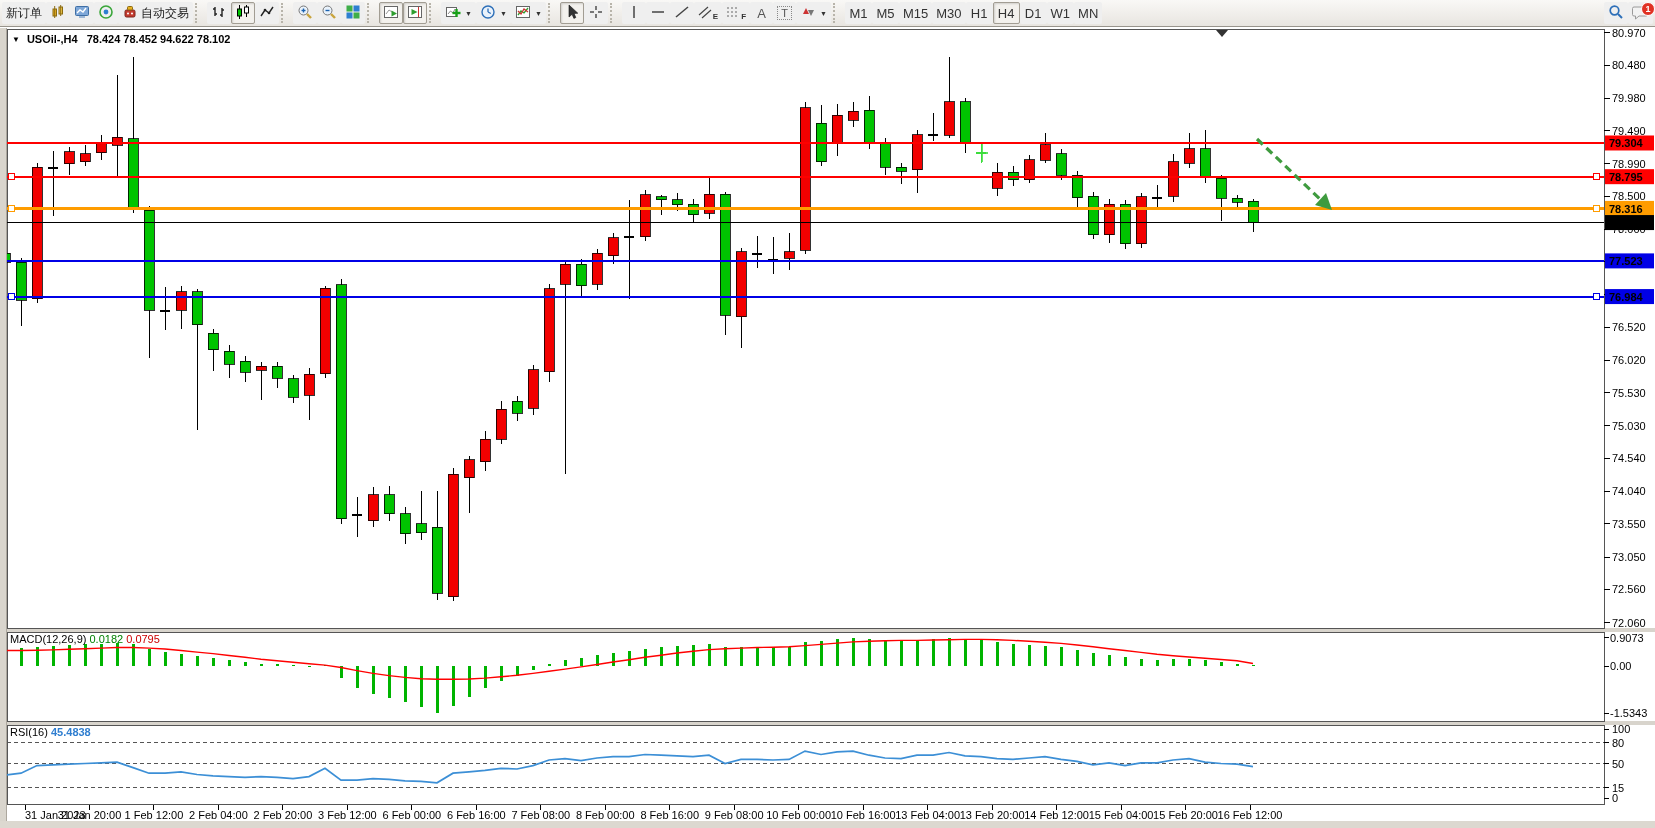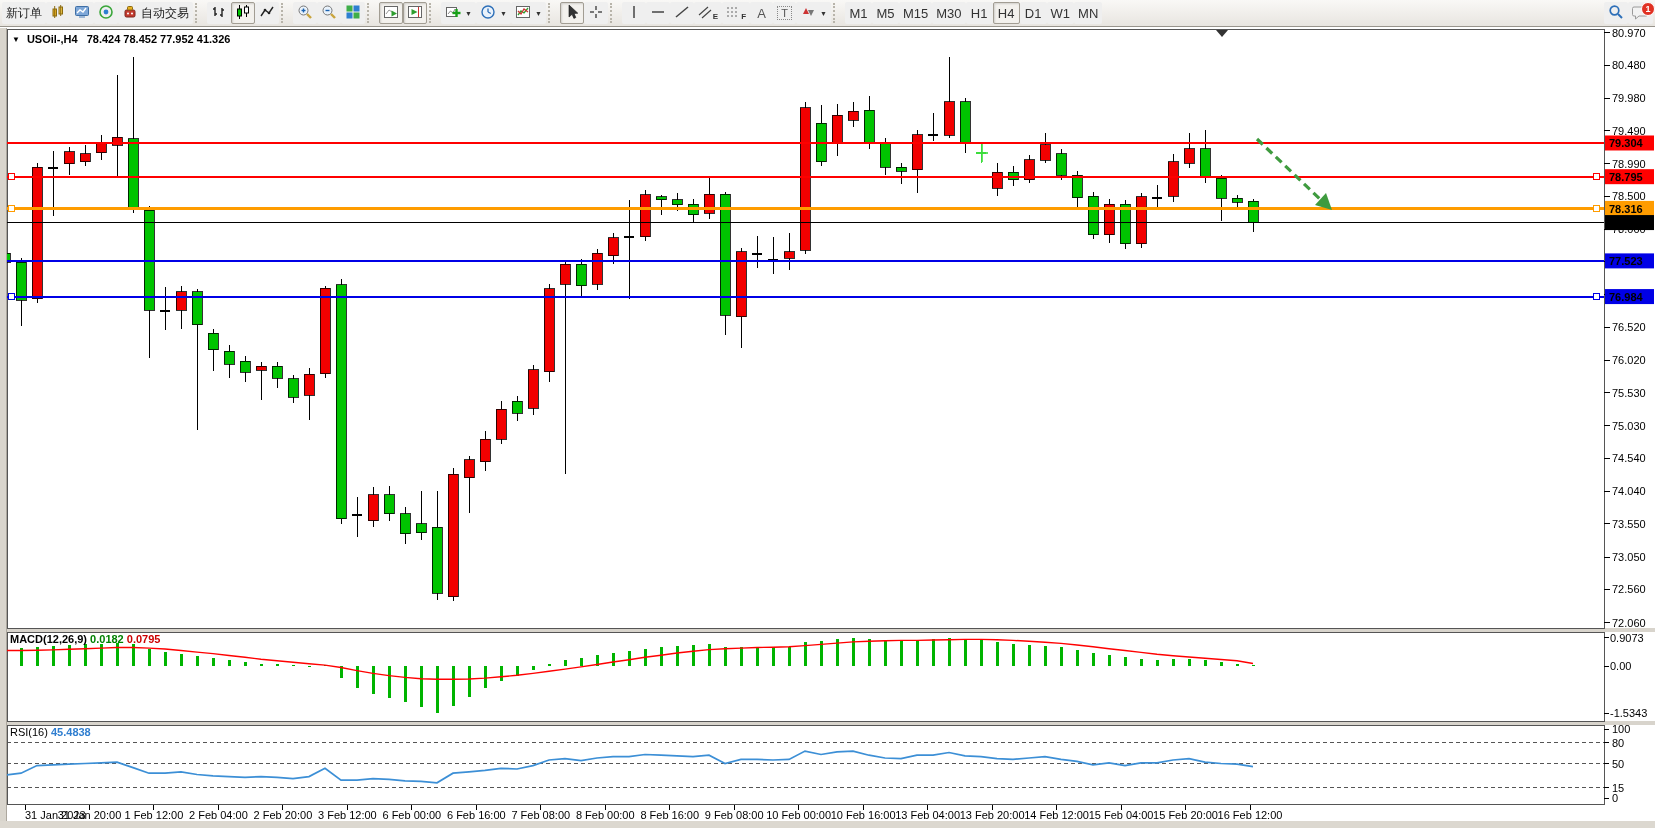--- a/index.html
+++ b/index.html
@@ -23,21 +23,21 @@
     font-weight:bold;border-radius:7px;min-width:12px;height:12px;line-height:12px;
     text-align:center;border:1px solid #fff;}
   
   #leftstrip{position:absolute;left:0;top:28px;width:7px;height:800px;z-index:20;
     background:#d9d5cd;border-right:1px solid #aca79e;box-sizing:border-box;}
   #bottomstrip{position:absolute;left:0;top:821px;width:1655px;height:7px;z-index:20;background:#dcd8d0;}
   #plot{position:absolute;left:0;top:0;z-index:5;}
   .overlay{position:absolute;z-index:10;font-size:11px;color:#000;white-space:nowrap;}
   #title{left:12px;top:33px;font-weight:bold;display:flex;gap:9px;align-items:center;}
   #title .tri{font-size:8px;margin-right:-2px;}
-  #macdlabel{left:10px;top:633px;font-weight:bold;}
+  #macdlabel{left:10px;top:633px;}
   #rsilabel{left:10px;top:726px;}
   .vGreen{color:#008000;} .vRed{color:#cc0000;} .vBlue{color:#2f7ed0;font-weight:bold;}
   svg text{font-family:"Liberation Sans",sans-serif;font-size:11px;fill:#000;}
 </style>
 </head>
 <body>
 
 <div id="toolbar">
   <button class="tbtn">新订单</button>
   <button class="tbtn">
@@ -628,21 +628,21 @@
     <text x="1121.0526315789473" y="819" text-anchor="middle">15 Feb 04:00</text>
     <line x1="1185.5263157894738" y1="805" x2="1185.5263157894738" y2="810" stroke="#000" shape-rendering="crispEdges"></line>
     <text x="1185.5263157894738" y="819" text-anchor="middle">15 Feb 20:00</text>
     <line x1="1250" y1="805" x2="1250" y2="810" stroke="#000" shape-rendering="crispEdges"></line>
     <text x="1250" y="819" text-anchor="middle">16 Feb 12:00</text>
   </svg>
 
 <div class="overlay" id="title">
   <span class="tri">▼</span>
   <span>USOil-,H4</span>
-  <span>78.424 78.452 77.952 41.326</span>
+  <span>78.424 78.452 94.622 78.102</span>
 </div>
 
 <div class="overlay" id="macdlabel">
   <span>MACD(12,26,9)</span>
   <span class="vGreen">0.0182</span>
   <span class="vRed">0.0795</span>
 </div>
 
 <div class="overlay" id="rsilabel">
   <span>RSI(16)</span>

